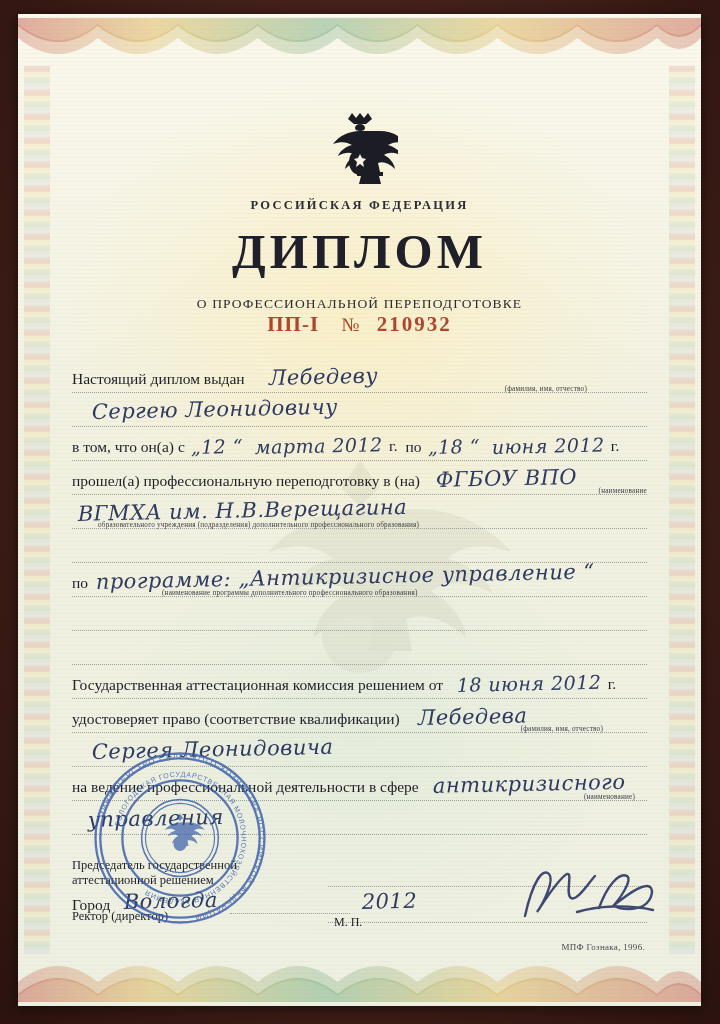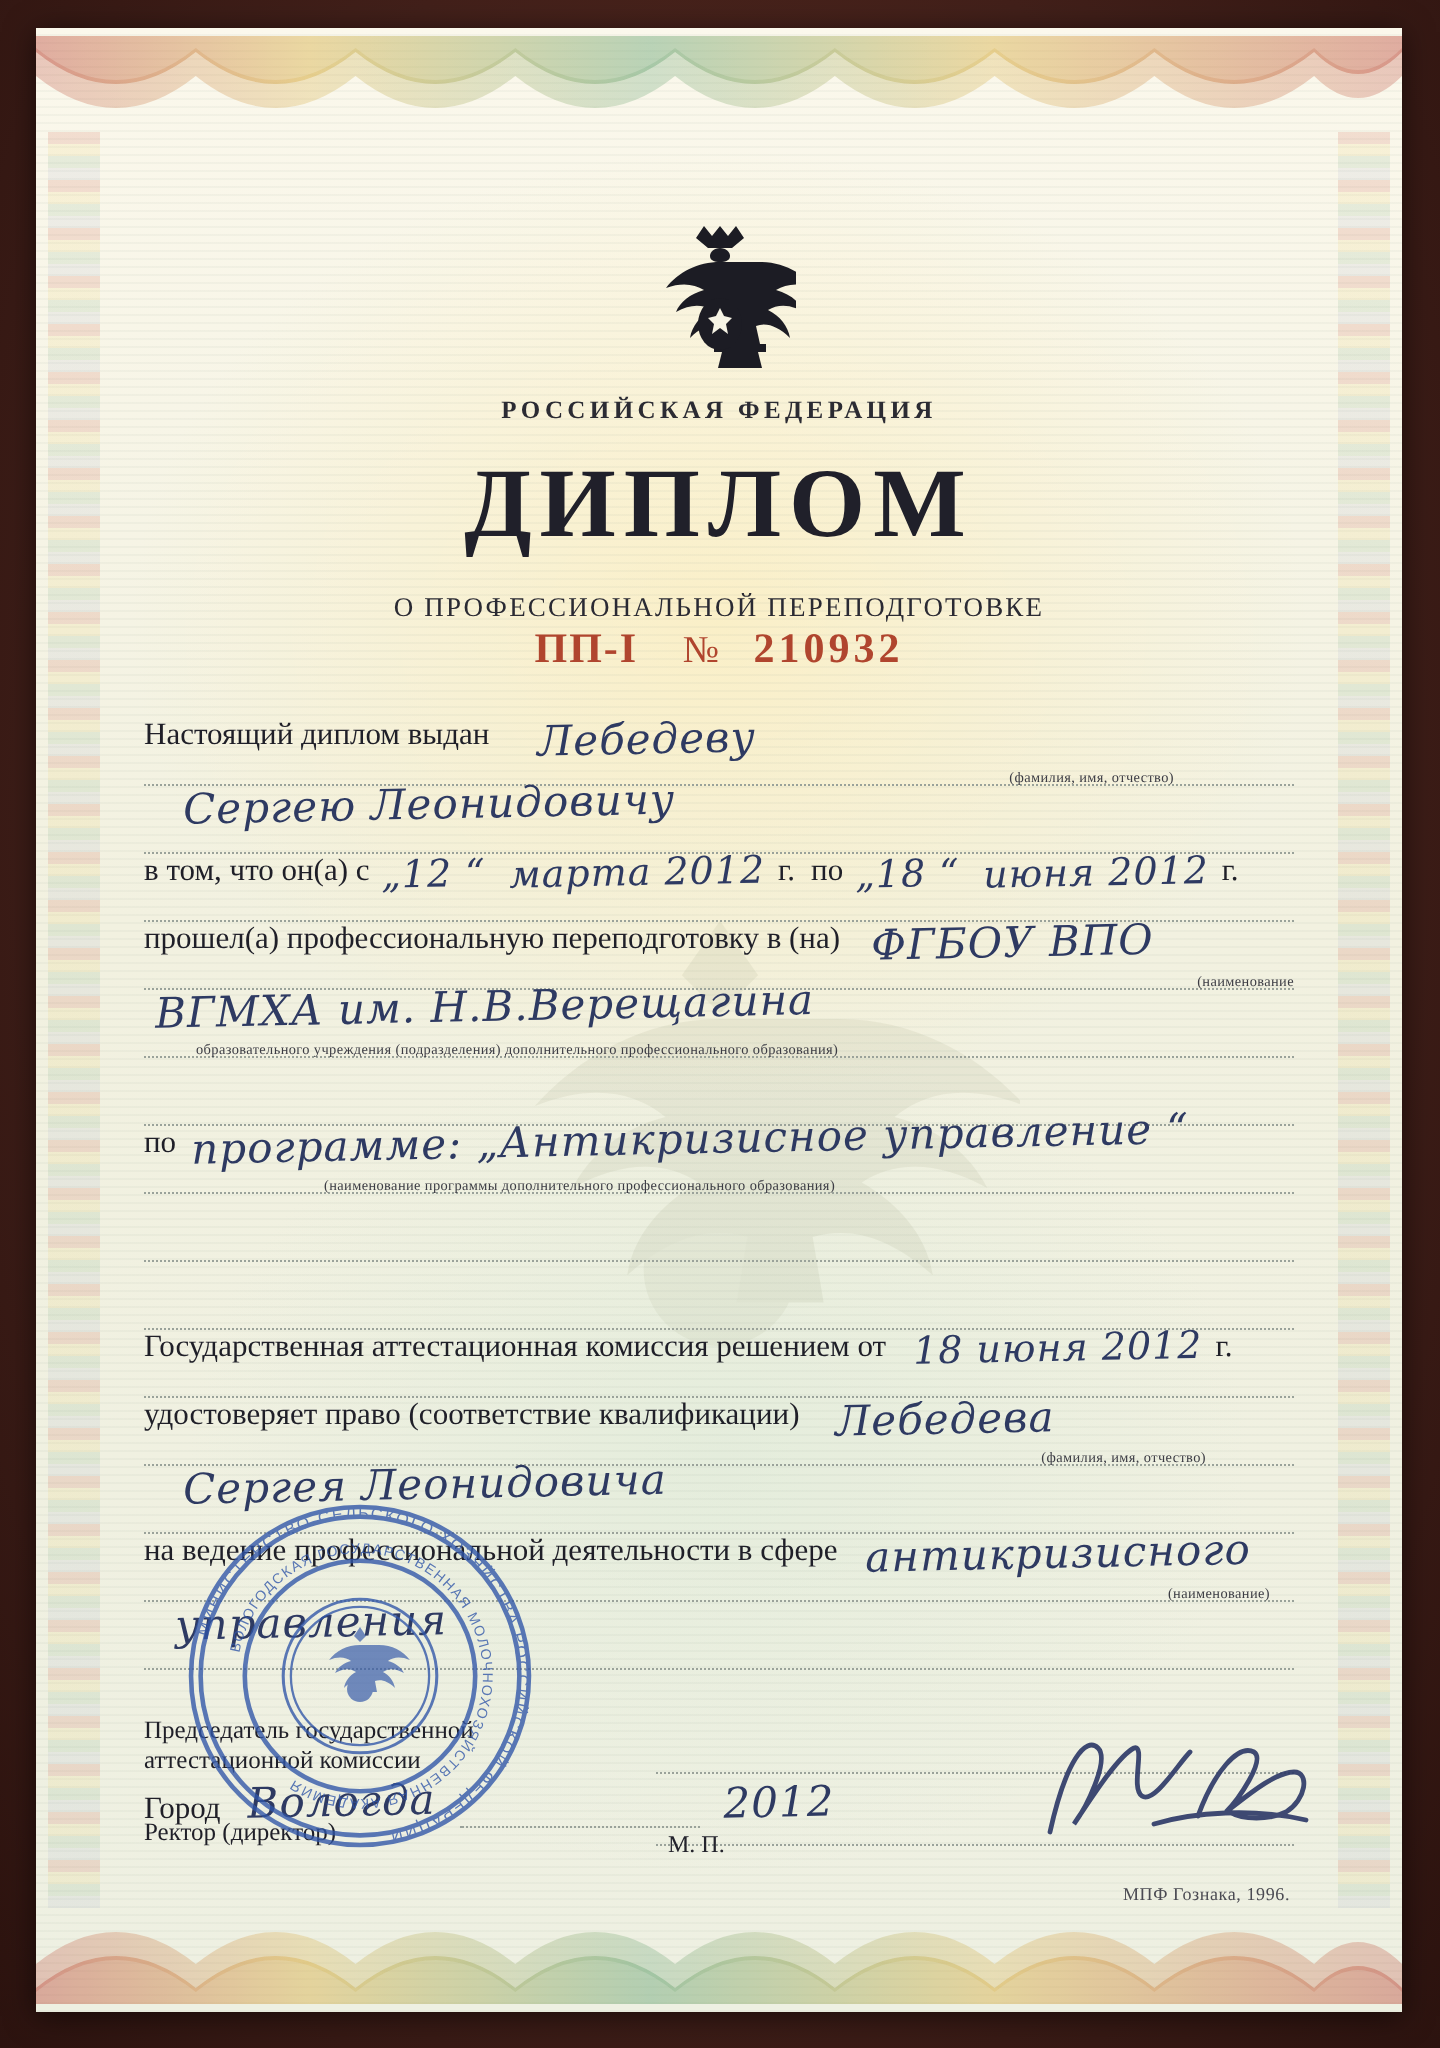--- a/index.html
+++ b/index.html
@@ -158,20 +158,21 @@
   .form {
     margin-top: 22px;
     font-size: 15.5px;
     color: #1f1f28;
   }
   .line {
     position: relative;
     height: 31px;
     border-bottom: 1px dotted #9aa29a;
     display: flex;
+    align-items: flex-end;
     padding-bottom: 2px;
   }
   .line .lbl { white-space: nowrap; padding-bottom: 2px; }
 
   
   .hand {
     font-family: "DejaVu Serif", serif;
     font-style: italic;
     font-size: 21px;
     color: #2e3a62;
@@ -393,21 +394,21 @@
       </div>
 
       <div class="line">
         <span class="hand" style="margin-left:10px">управления</span>
       </div>
 
       <div class="sig-block">
         <div class="sig-row">
           <div class="sig-label">
             <span>Председатель государственной</span><br>
-            <span>аттестационной комиссии</span>
+            <span>аттестационной решением</span>
           </div>
           <div class="sig-rule"></div>
         </div>
         <div class="sig-row" style="margin-top:10px">
           <div class="sig-label">Ректор (директор)</div>
           <div class="sig-rule"></div>
         </div>
       </div>
 
       <div class="mp">М. П.</div>

